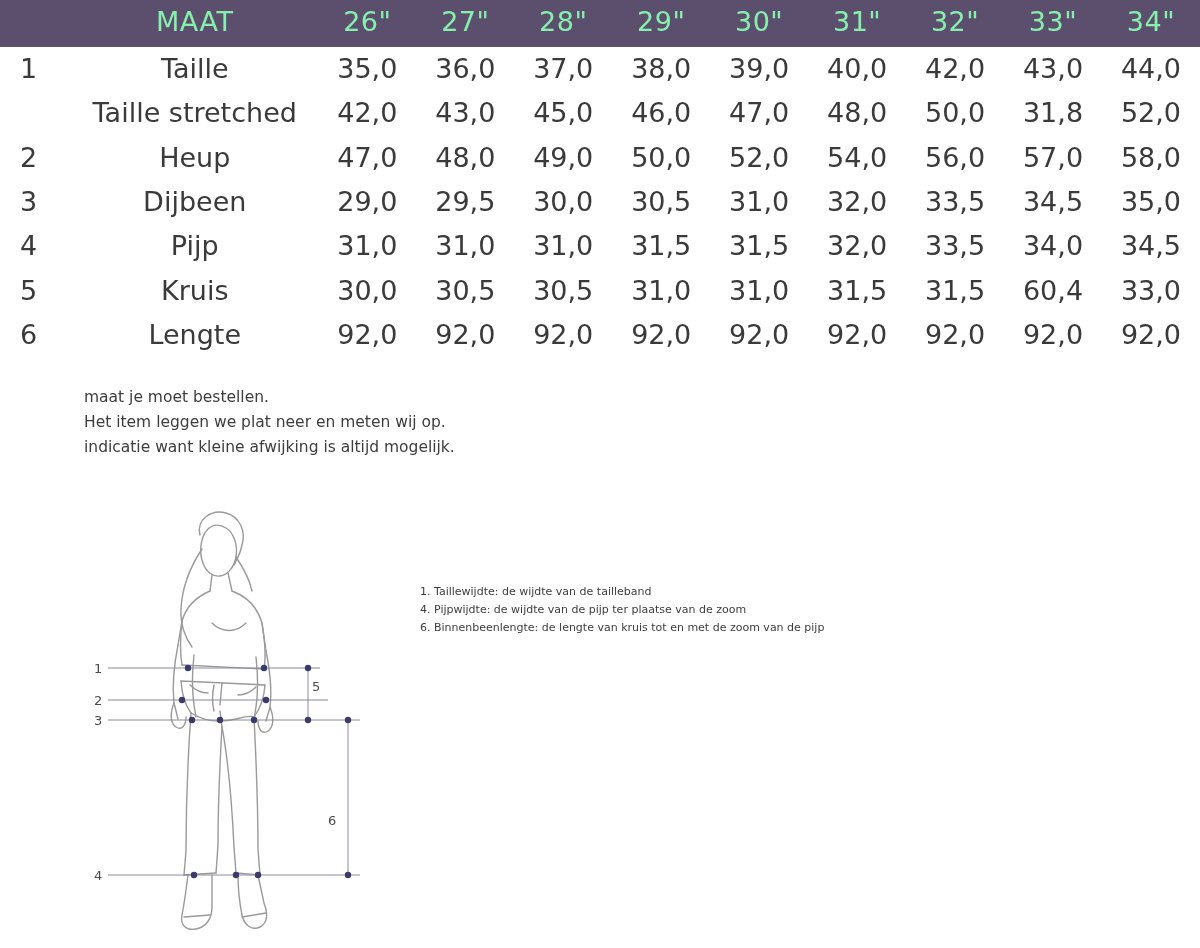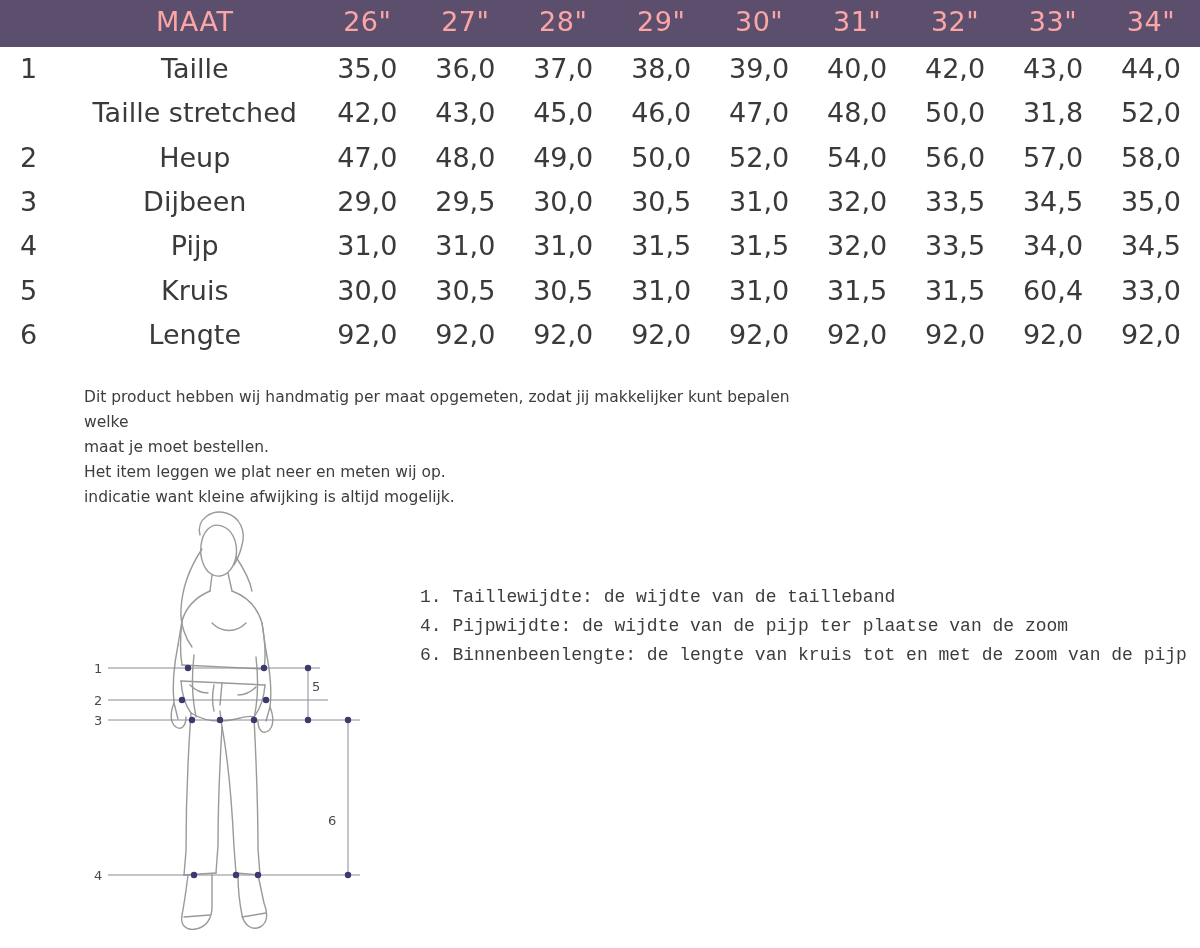--- a/index.html
+++ b/index.html
@@ -17,21 +17,21 @@
   .page { position: relative; width: 1200px; height: 948px; }
 
   
   table.size-table {
     border-collapse: collapse;
     width: 1200px;
     table-layout: fixed;
   }
   table.size-table thead tr {
     background: #5c4f6e;
-    color: #fca5a5;
+    color: #86efac;
     margin-top: 8px;
   }
   table.size-table thead th {
     font-weight: 400;
     font-size: 27px;
     padding: 6px 0 10px 0;
     text-align: center;
     letter-spacing: 0.5px;
   }
   th.col-num, td.col-num {
@@ -75,24 +75,23 @@
     left: 60px;
     top: 505px;
     width: 360px;
     height: 440px;
   }
   .legend {
     position: absolute;
     left: 420px;
     top: 583px;
     width: 620px;
-    font-size: 18px;
+    font-size: 11px;
     line-height: 1.62;
     color: #3d3d3d;
-    font-family: Liberation Mono, monospace;
   }
   .legend ol { margin: 0; padding: 0; list-style: none; }
   .legend li { white-space: nowrap; }
   .legend li.sub { padding-left: 18px; }
 
   .callout-num {
     font-size: 13px;
     fill: #4a4a4a;
   }
 </style>
@@ -213,21 +212,20 @@
         <td class="col-size">92,0</td>
         <td class="col-size">92,0</td>
         <td class="col-size">92,0</td>
         <td class="col-size">92,0</td>
         <td class="col-size">92,0</td>
       </tr>
     </tbody>
   </table>
 
   <div class="description">
-    <p>Dit product hebben wij handmatig per maat opgemeten, zodat jij makkelijker kunt bepalen welke</p>
     <p>maat je moet bestellen.</p>
     <p>Het item leggen we plat neer en meten wij op.</p>
     <p>indicatie want kleine afwijking is altijd mogelijk.</p>
   </div>
 
   <div class="figure-wrap">
     <svg width="360" height="440" viewBox="0 0 360 440">
       <g fill="none" stroke="#9a9a9a" stroke-width="1.4" stroke-linecap="round" stroke-linejoin="round">
 
         <path d="M148 24 C140 32 139 48 143 58 C146 67 153 72 160 71 C168 70 174 62 176 52 C178 40 174 28 166 23 C160 19 153 19 148 24 Z"></path>

